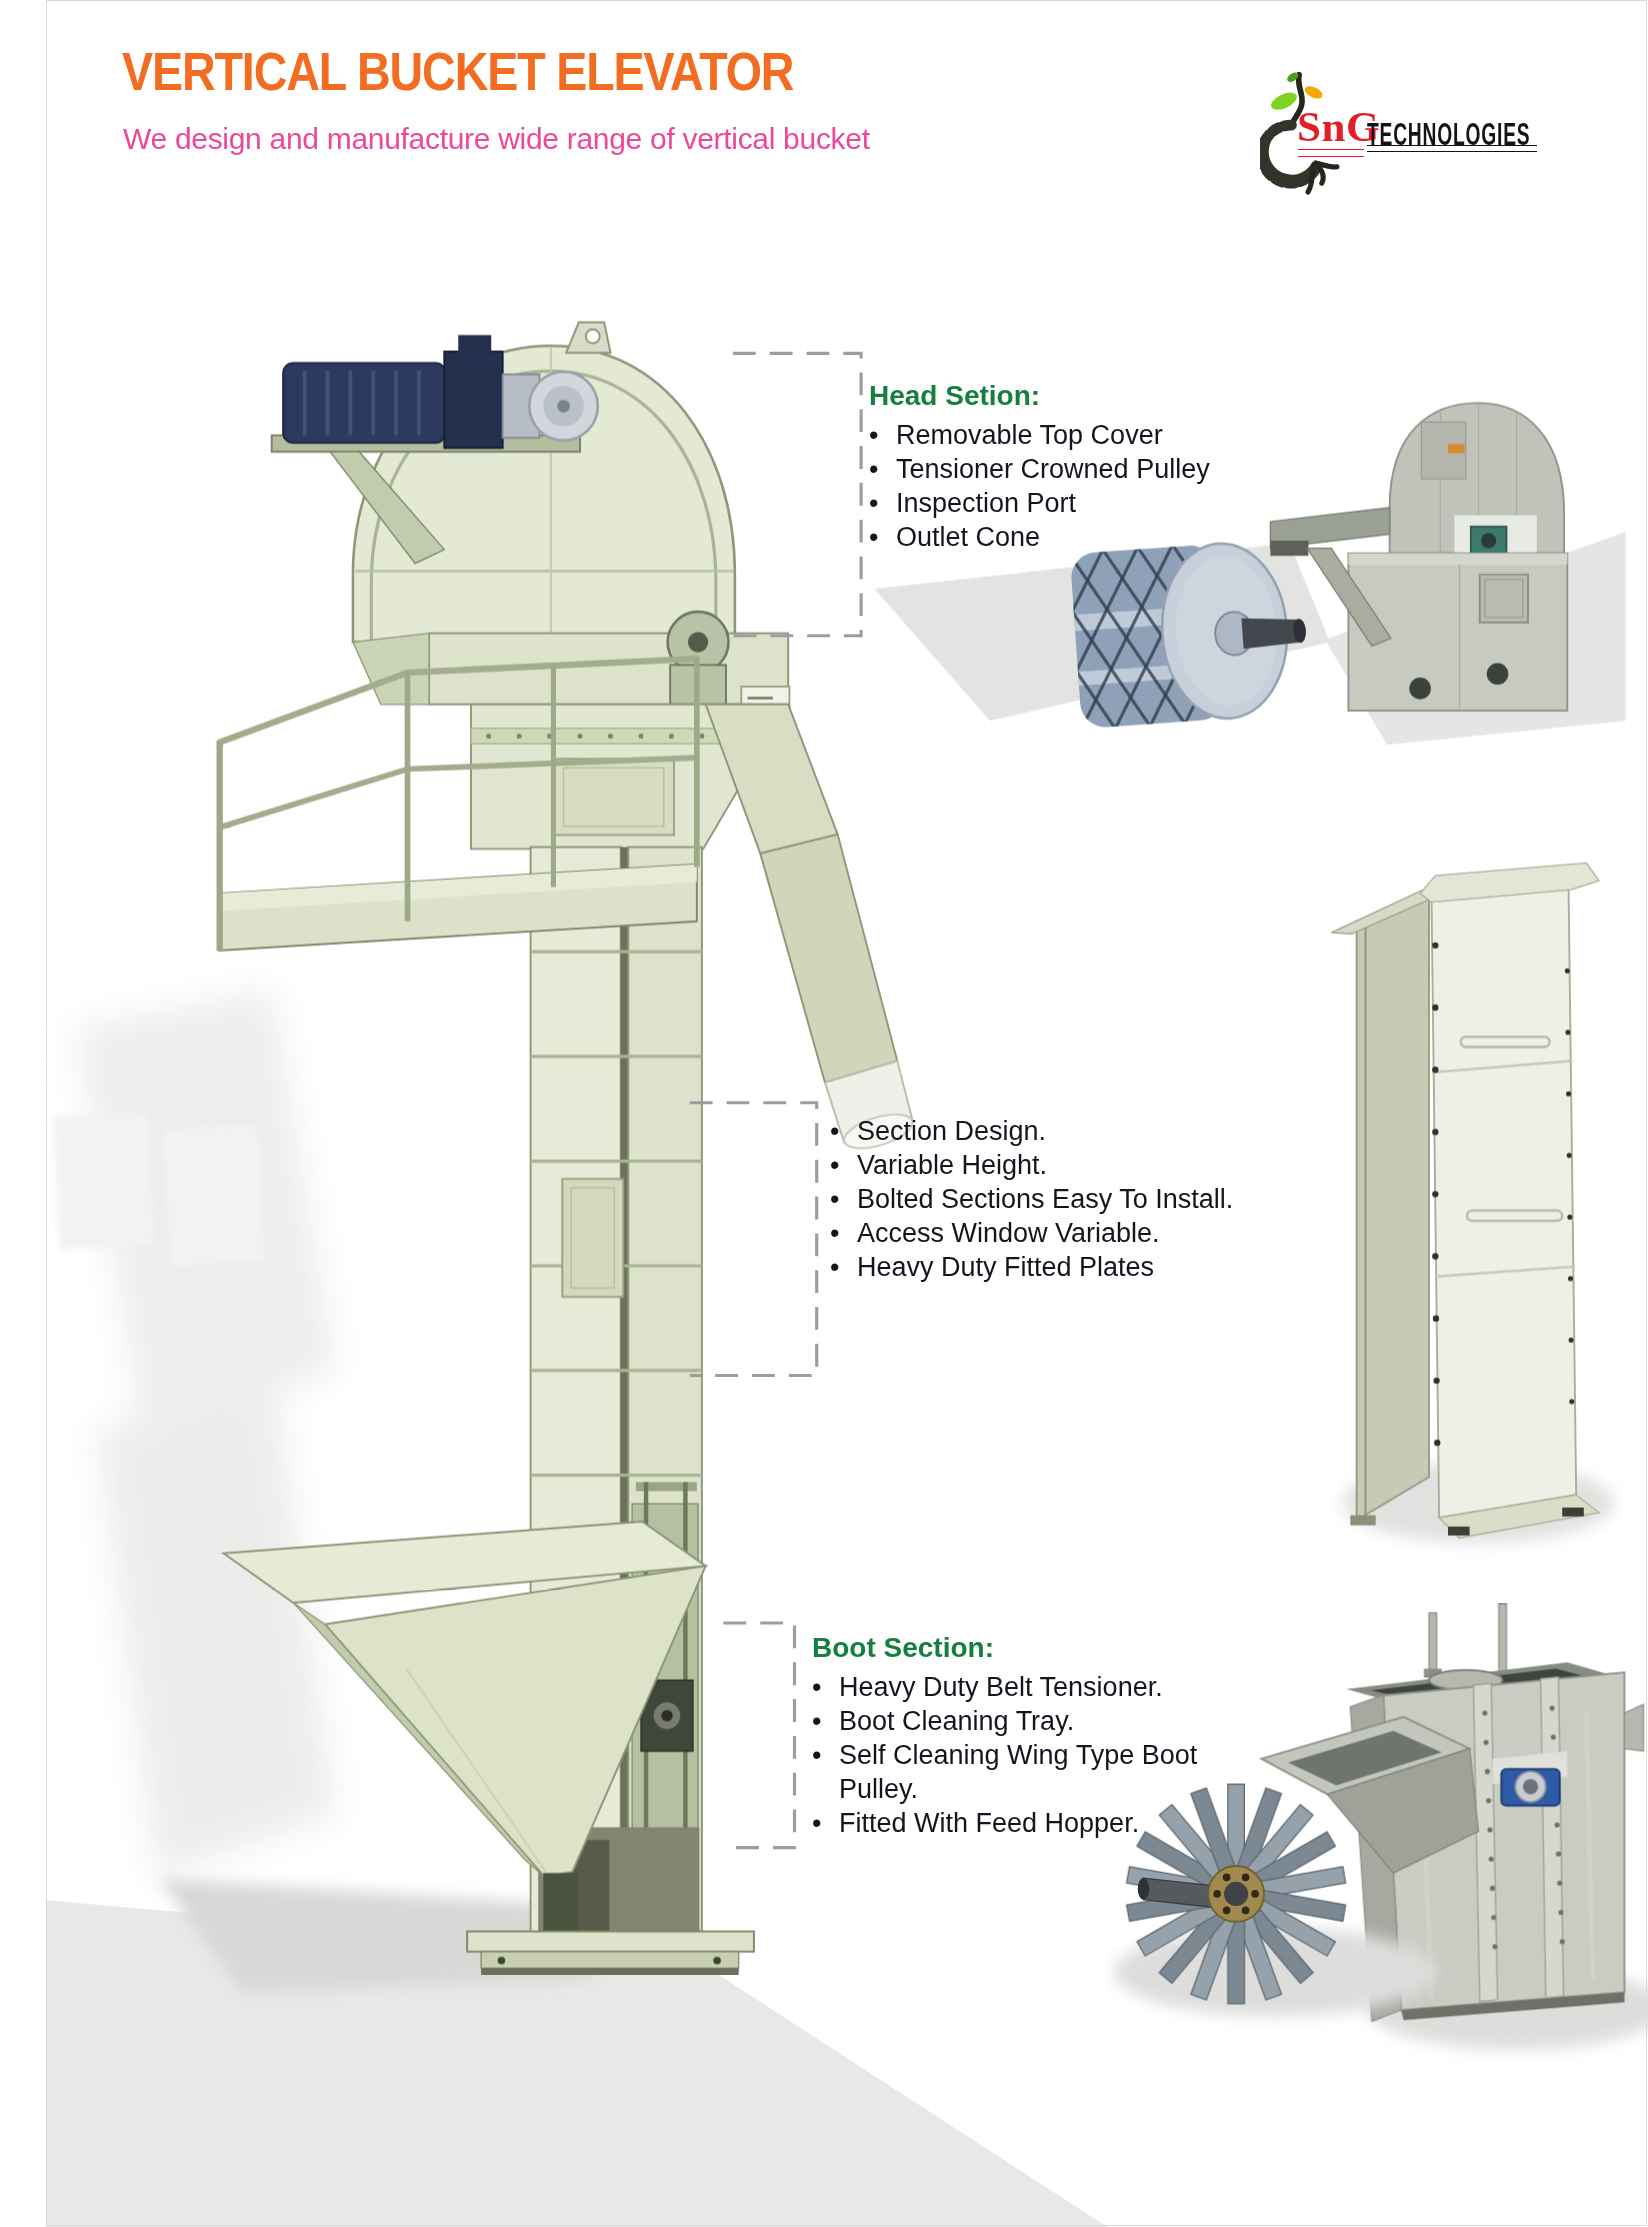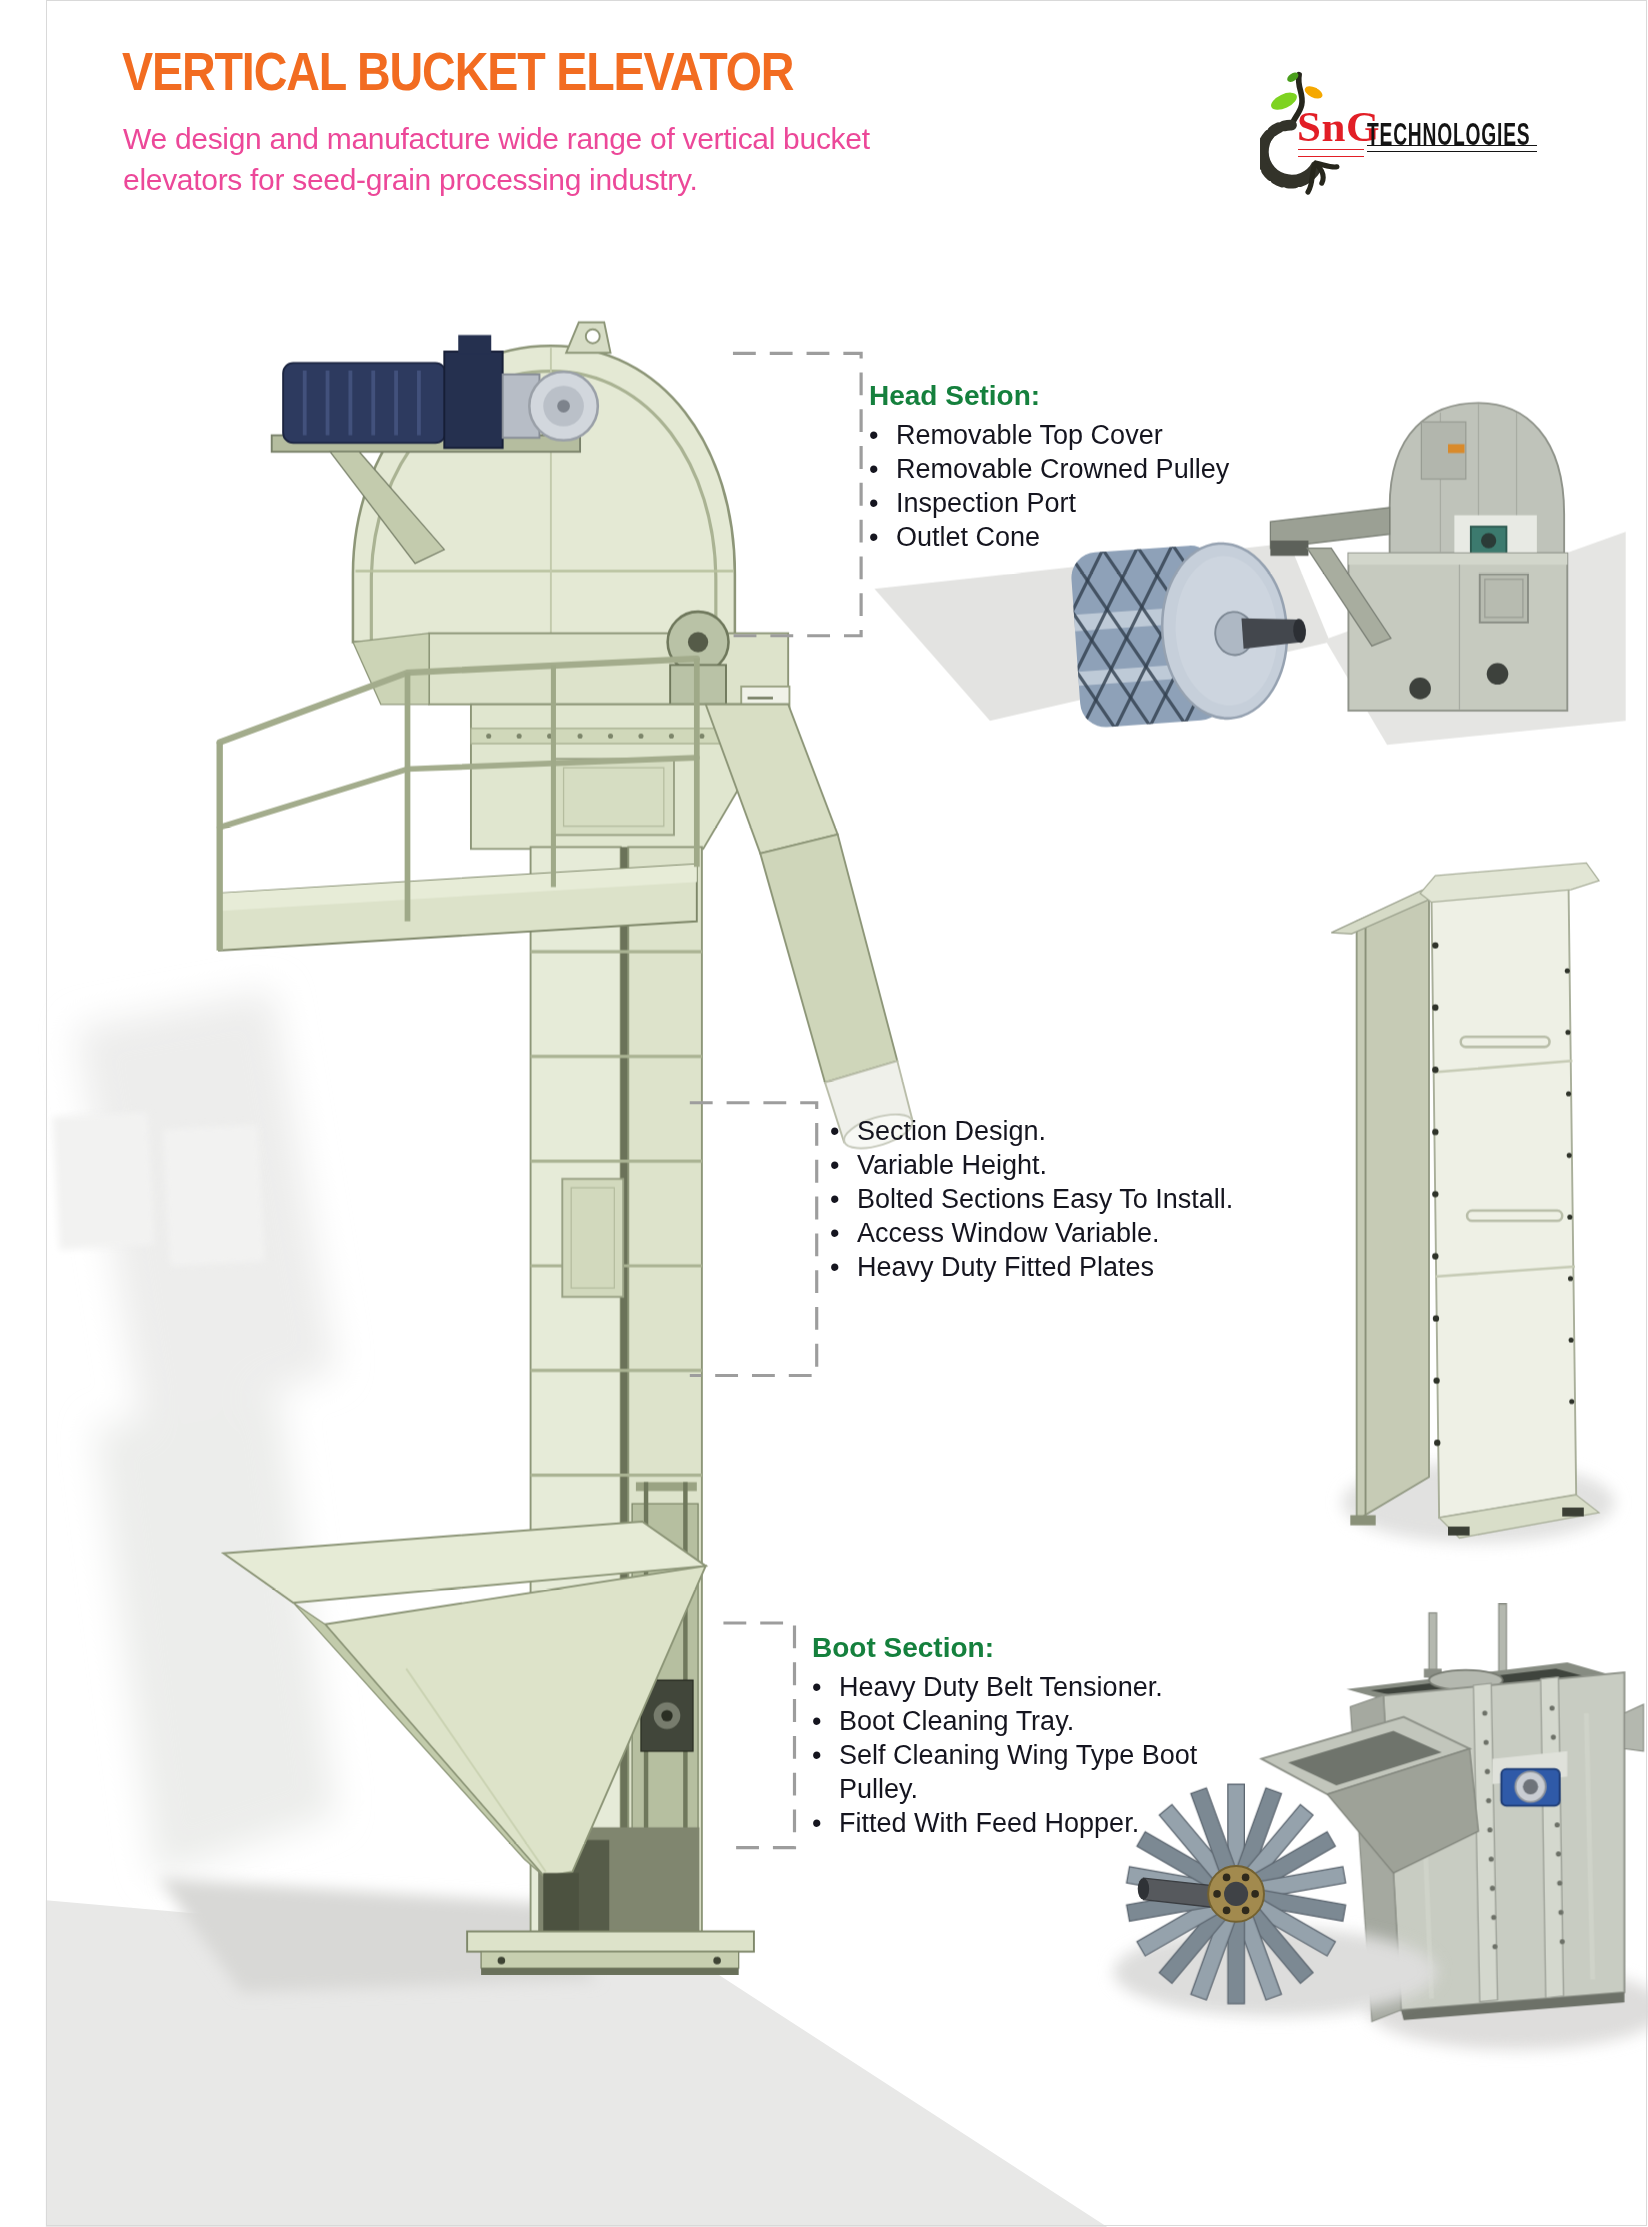--- a/index.html
+++ b/index.html
@@ -312,21 +312,20 @@
     <path d="M1140,2558 L1252,2558 L1252,2912 L1140,2912"></path>
   </g>
 </svg>
 
 <div class="page-border"></div>
 
 <h1 class="title">VERTICAL BUCKET ELEVATOR</h1>
 
 <div class="subtitle">
   <div>We design and manufacture wide range of vertical bucket</div>
-  <div>elevators for seed-grain processing industry.</div>
 </div>
 
 <div class="logo">
   <svg class="logo-mark" width="82" height="127" viewBox="0 0 130 200">
     <path d="M62,10 C58,30 70,40 66,58 C63,72 52,80 50,92" fill="none" stroke="#26261c" stroke-width="9" stroke-linecap="round"></path>
     <ellipse cx="38" cy="52" rx="22" ry="11" transform="rotate(-25 38 52)" fill="#7ed321"></ellipse>
     <ellipse cx="85" cy="38" rx="15" ry="8" transform="rotate(25 85 38)" fill="#f5a800"></ellipse>
     <ellipse cx="52" cy="14" rx="10" ry="6" transform="rotate(-35 52 14)" fill="#4a9e1c"></ellipse>
     <path d="M50,90 a46,46 0 1 0 40,66" fill="none" stroke="#33332a" stroke-width="17" stroke-linecap="round" stroke-dasharray="12 8"></path>
     <path d="M50,92 a40,40 0 1 0 36,58" fill="none" stroke="#33332a" stroke-width="7"></path>
@@ -340,21 +339,21 @@
 
 <section class="callout head-c">
   <h2>Head Setion:</h2>
   <ul>
     <li>
         <span class="dot">•</span>
         <span class="txt">Removable Top Cover</span>
       </li>
     <li>
         <span class="dot">•</span>
-        <span class="txt">Removable Crowned Pulley</span>
+        <span class="txt">Tensioner Crowned Pulley</span>
       </li>
     <li>
         <span class="dot">•</span>
         <span class="txt">Inspection Port</span>
       </li>
     <li>
         <span class="dot">•</span>
         <span class="txt">Outlet Cone</span>
       </li>
   </ul>

